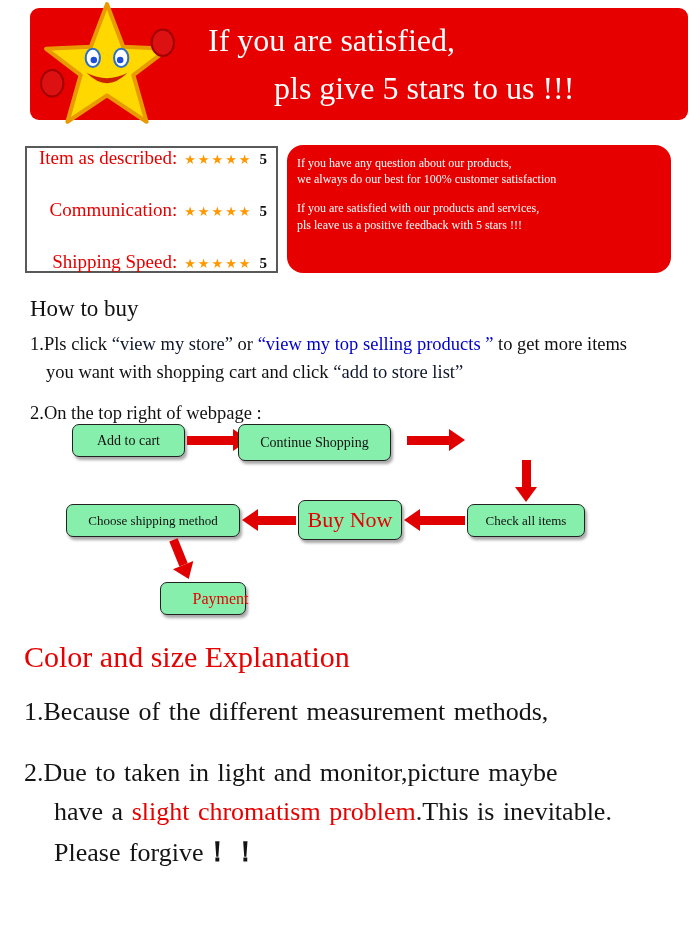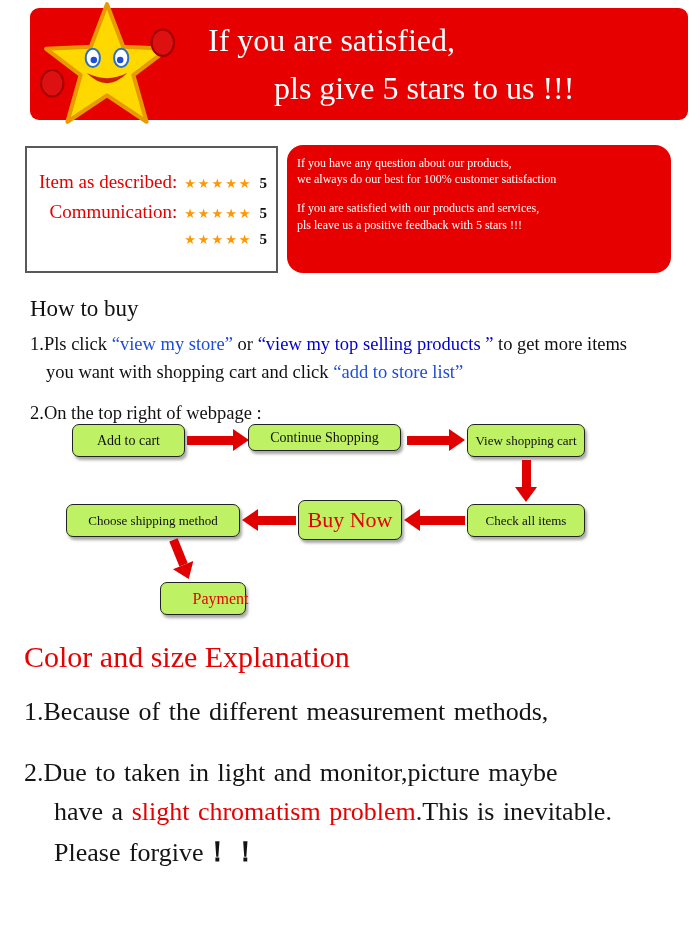--- a/index.html
+++ b/index.html
@@ -9,45 +9,45 @@
   
   .banner{position:absolute;left:30px;top:8px;width:658px;height:112px;
           background:#e60000;border-radius:9px;}
   .banner-l1{position:absolute;left:178px;top:14px;font-size:32px;color:#fff;}
   .banner-l2{position:absolute;left:244px;top:62px;font-size:32px;color:#fff;}
   .mascot{position:absolute;left:36px;top:2px;width:142px;height:126px;}
 
   
   .ratings{position:absolute;left:25px;top:146px;width:253px;height:127px;
            border:2px solid #595959;background:#fff;box-sizing:border-box;
-           display:flex;flex-direction:column;justify-content:center;gap:8px;padding:0 9px;}
+           display:flex;flex-direction:column;justify-content:center;gap:30px;padding:0 9px;}
   .rrow{display:flex;align-items:baseline;justify-content:flex-end;gap:7px;}
   .rlabel{color:#e60000;font-size:19px;white-space:nowrap;}
   .rstars{color:#ff9800;font-size:13px;letter-spacing:2px;font-family:"DejaVu Sans",sans-serif;}
   .rscore{color:#111;font-size:15px;font-weight:700;}
 
   
   .promise{position:absolute;left:287px;top:145px;width:384px;height:128px;
            background:#e60000;border-radius:16px;box-sizing:border-box;
            padding:10px 10px;color:#fff;font-size:12px;line-height:1.35;}
   .promise .gap{height:13px;}
 
   
   .howto{position:absolute;left:30px;top:296px;width:650px;color:#111;}
   .howto-title{font-size:23px;}
   .step{font-size:18.5px;line-height:1.5;}
   .step1-l1{margin-top:9px;}
   .step1-l2{padding-left:16px;}
   .step2{margin-top:13px;}
-  .link-red{color:#1d4ed8;}
+  .link-red{color:#0f172a;}
   .link-blue{color:#0000cc;}
 
   
   .flowchart{position:absolute;left:0;top:412px;width:700px;height:222px;}
-  .fbox{position:absolute;background:#bef264;border:1px solid #222;border-radius:7px;
+  .fbox{position:absolute;background:#86efac;border:1px solid #222;border-radius:7px;
         box-shadow:2px 3px 3px rgba(0,0,0,0.35);display:flex;align-items:center;
         justify-content:center;font-size:14px;color:#111;box-sizing:border-box;
         text-align:center;white-space:nowrap;}
   .buy-now{font-size:22px;color:#e60000;}
   .payment{font-size:16px;color:#e60000;}
   .arrow-h{position:absolute;display:flex;align-items:center;height:22px;}
   .hbar{flex:1;height:9px;background:#e00000;}
   .hhead-r{width:0;height:0;border-left:16px solid #e00000;
            border-top:11px solid transparent;border-bottom:11px solid transparent;}
   .hhead-l{width:0;height:0;border-right:16px solid #e00000;
@@ -93,20 +93,21 @@
       <span class="rlabel">Item as described:</span>
       <span class="rstars">★★★★★</span>
       <span class="rscore">5</span>
     </div>
     <div class="rrow">
       <span class="rlabel">Communication:</span>
       <span class="rstars">★★★★★</span>
       <span class="rscore">5</span>
     </div>
     <div class="rrow">
+      <span class="rlabel">Shipping Speed:</span>
       <span class="rstars">★★★★★</span>
       <span class="rscore">5</span>
     </div>
   </div>
 
   <div class="promise">
     <div>If you have any question about our products,</div>
     <div>we always do our best for 100% customer satisfaction</div>
     <div class="gap"></div>
     <div>If you are satisfied with our products and services,</div>
@@ -123,26 +124,25 @@
     </div>
     <div class="step step2">2.On the top right of webpage :</div>
   </div>
 
   <div class="flowchart">
     <div class="fbox" style="left:72px;top:12px;width:113px;height:33px;">Add to cart</div>
     <div class="arrow-h" style="left:187px;top:17px;width:62px;">
       <div class="hbar"></div>
         <div class="hhead-r"></div>
     </div>
-    <div class="fbox" style="left:248px;top:12px;width:153px;height:27px;">Continue Shopping</div>
+    <div class="fbox" style="left:238px;top:12px;width:153px;height:37px;">Continue Shopping</div>
     <div class="arrow-h" style="left:407px;top:17px;width:58px;">
       <div class="hbar"></div>
         <div class="hhead-r"></div>
     </div>
-    <div class="fbox" style="left:467px;top:12px;width:118px;height:33px;font-size:13px;">View shopping cart</div>
 
     <div class="arrow-v" style="left:515px;top:48px;height:42px;">
       <div class="vbar"></div>
         <div class="vhead"></div>
     </div>
 
     <div class="fbox" style="left:66px;top:92px;width:174px;height:33px;font-size:13px;">Choose shipping method</div>
     <div class="arrow-h" style="left:242px;top:97px;width:54px;">
       <div class="hhead-l"></div>
         <div class="hbar"></div>

